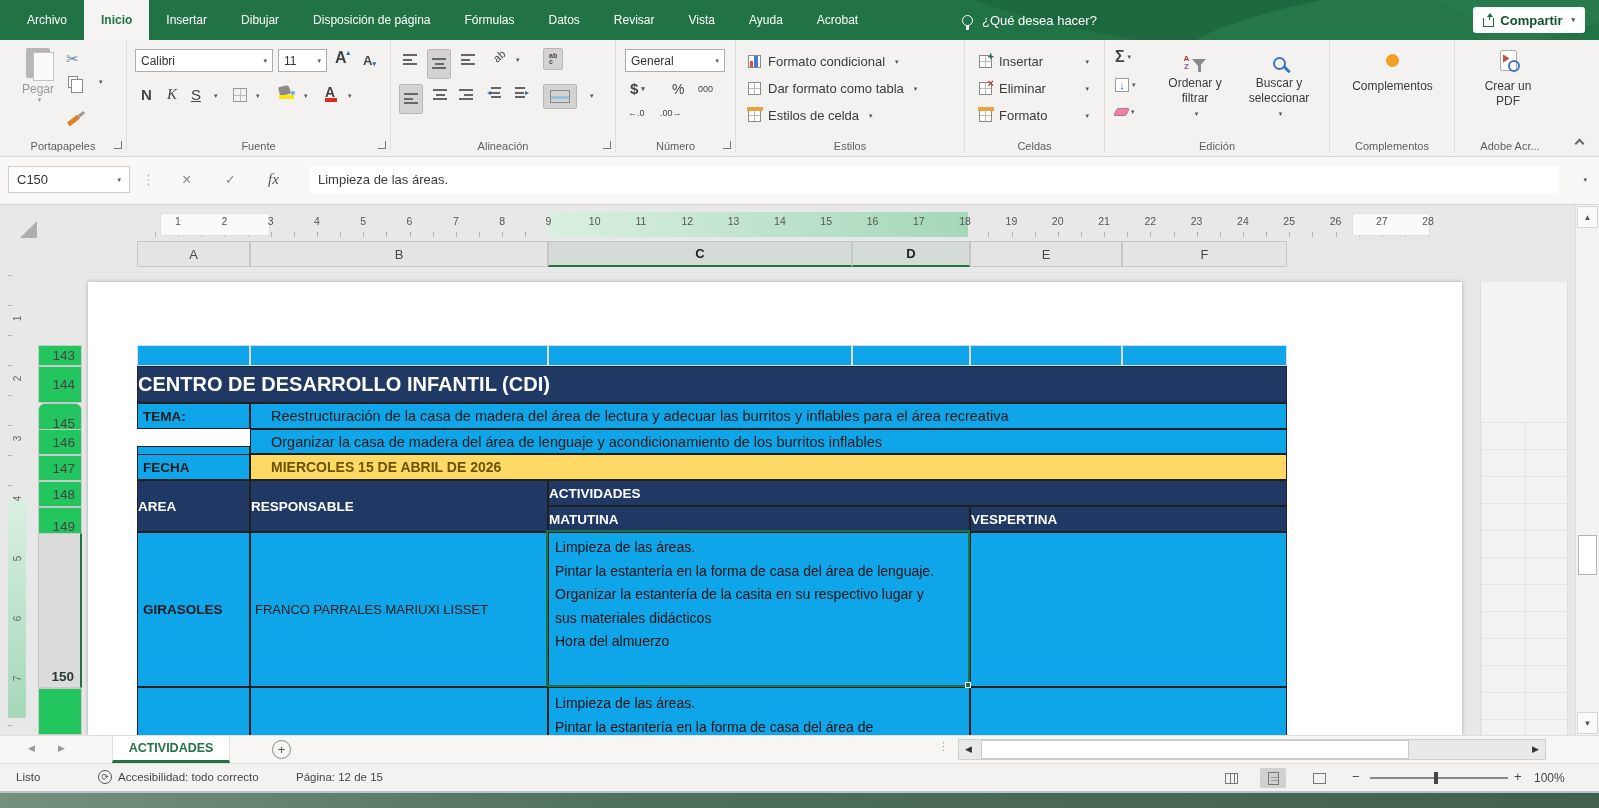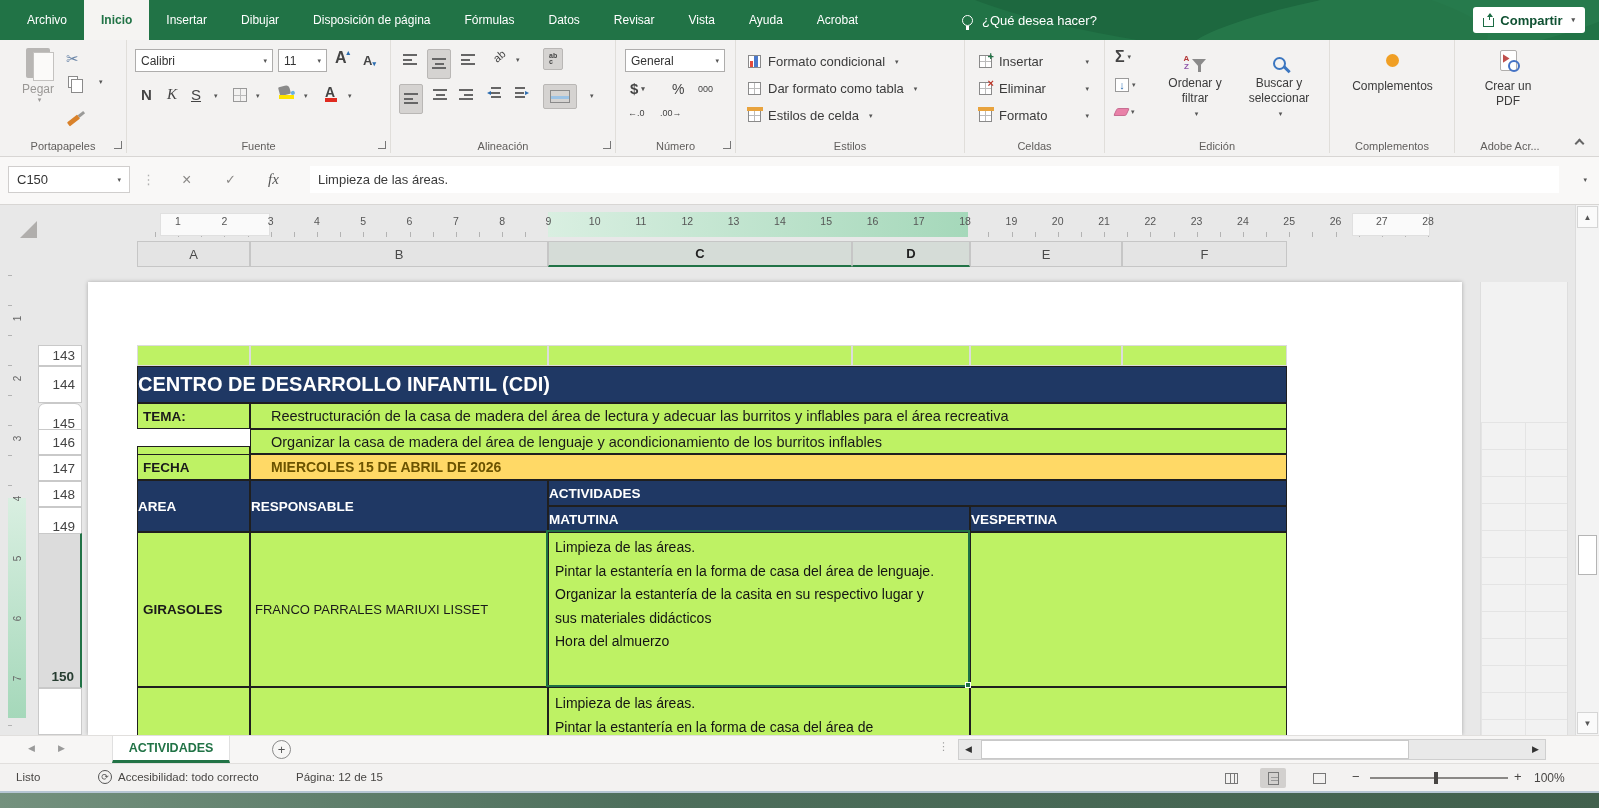--- a/index.html
+++ b/index.html
@@ -78,24 +78,24 @@
   .selall{position:absolute;left:20px;top:16px;width:0;height:0;border-left:17px solid transparent;border-bottom:17px solid #b0aeac}
   .hruler{position:absolute;left:140px;top:7px;width:1300px;height:25px;background:#e8e8e8;background-image:repeating-linear-gradient(90deg,#b3b3b3 0 1px,transparent 1px 23.15px);background-size:1300px 5px;background-position:15px bottom;background-repeat:no-repeat}
   .rwhite{position:absolute;top:1px;bottom:1px;background:#fafafa;border:1px solid #e0e0e0}
   .rgreen{position:absolute;top:0;bottom:0;background:linear-gradient(90deg,#d9efe1,#a5d8ba)}
   .rnum{position:absolute;top:3px;width:22px;text-align:center;font-size:10.5px;color:#555}
   .colh{position:absolute;top:36px;height:26px;background:#e4e4e4;border:1px solid #c6c6c6;color:#4a4a4a;font-size:13px;display:flex;align-items:center;justify-content:center}
   .colh.sel{background:#d5dcd7;border-bottom:2px solid #217346;color:#222;font-weight:bold}
   .vruler{position:absolute;left:8px;top:70px;width:18px;height:460px;background:#e8e8e8;background-image:repeating-linear-gradient(#b3b3b3 0 1px,transparent 1px 30px);background-size:4px 460px;background-repeat:no-repeat}
   .vgreen{position:absolute;left:0;width:100%;top:223px;height:220px;background:linear-gradient(#d9efe1,#a5d8ba)}
   .vnum{position:absolute;left:3px;width:12px;text-align:center;font-size:10px;color:#666;transform:rotate(-90deg)}
-  .rowh{position:absolute;left:38px;width:44px;background:#ffffff;border:1px solid #c9c9c9;color:#444;font-size:13.5px;display:flex;align-items:center;justify-content:flex-end;padding-right:6px}
+  .rowh{position:absolute;left:38px;width:44px;background:#22c55e;border:1px solid #c9c9c9;color:#444;font-size:13.5px;display:flex;align-items:center;justify-content:flex-end;padding-right:6px}
   .rowh.sel{background:#dcdcdc;border-right:2px solid #217346;align-items:flex-end;padding-bottom:3px;color:#273d31;font-weight:bold}
   .pg{position:absolute;left:88px;top:77px;width:1374px;height:453px;background:#fff;box-shadow:0 0 4px rgba(0,0,0,.28);overflow:hidden}
-  .cell{position:absolute;border:1px solid #1f1f1f;font-size:13.5px;color:#1a1a1a;background:#bef264}
+  .cell{position:absolute;border:1px solid #1f1f1f;font-size:13.5px;color:#1a1a1a;background:#0ea5e9}
   .ghost{border:1px solid #dcdcdc}
   .navy{background:#1F3864 !important;color:#fff !important;font-weight:bold;display:flex;align-items:center;justify-content:flex-start}
   .lblc{font-weight:bold;display:flex;align-items:center;padding-left:5px;font-size:13.5px}
   .valc{display:flex;align-items:center;padding-left:20px;font-size:14.5px}
   .yellow{background:#FFD966 !important;color:#6b5300;font-weight:bold}
   .ml{line-height:23.5px;font-size:14px;color:#141414}
   .selbox{position:absolute;border:2px solid #1e7145;background:transparent}
   .handle{position:absolute;width:6px;height:6px;background:#1e7145;border:1px solid #fff}
   .nextpg{position:absolute;left:1480px;top:77px;width:88px;bottom:0;background:#f2f2f2;border-left:1px solid #dedede;border-right:1px solid #dedede}
   .npgrid{position:absolute;left:0;right:0;top:140px;bottom:0;background-image:linear-gradient(#e4e4e4 1px,transparent 1px),linear-gradient(90deg,#e4e4e4 1px,transparent 1px);background-size:44px 27px}

